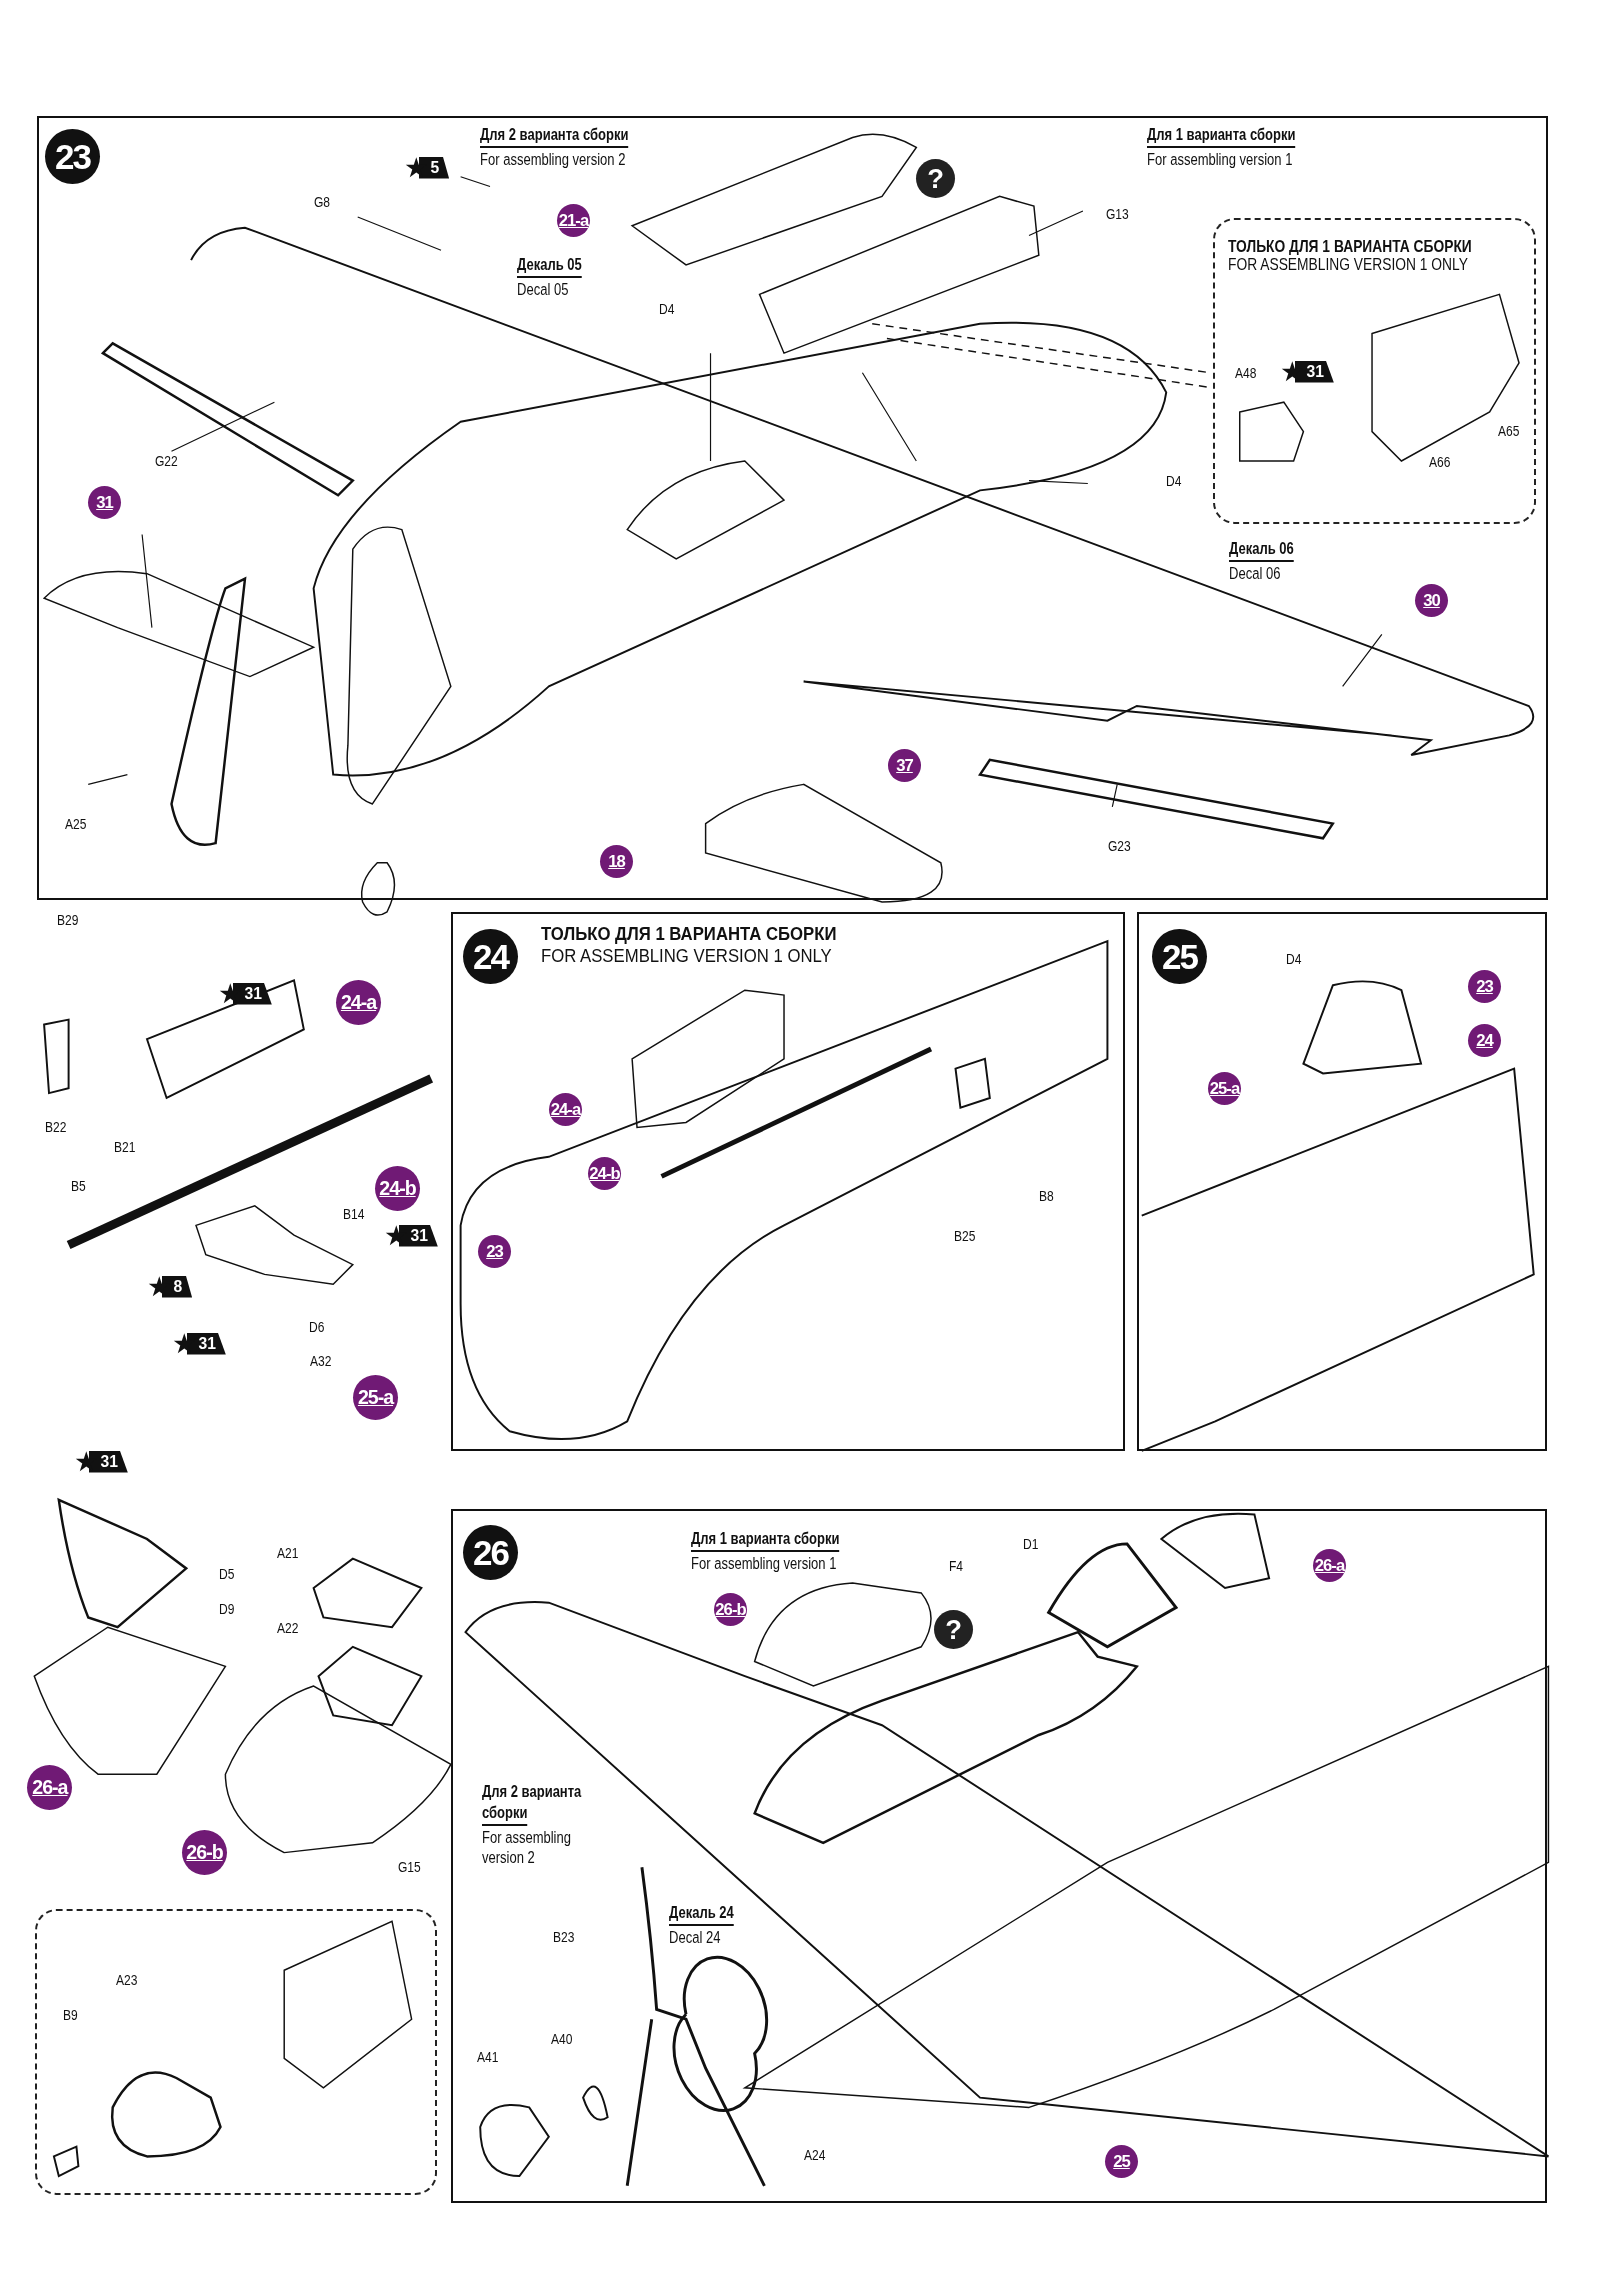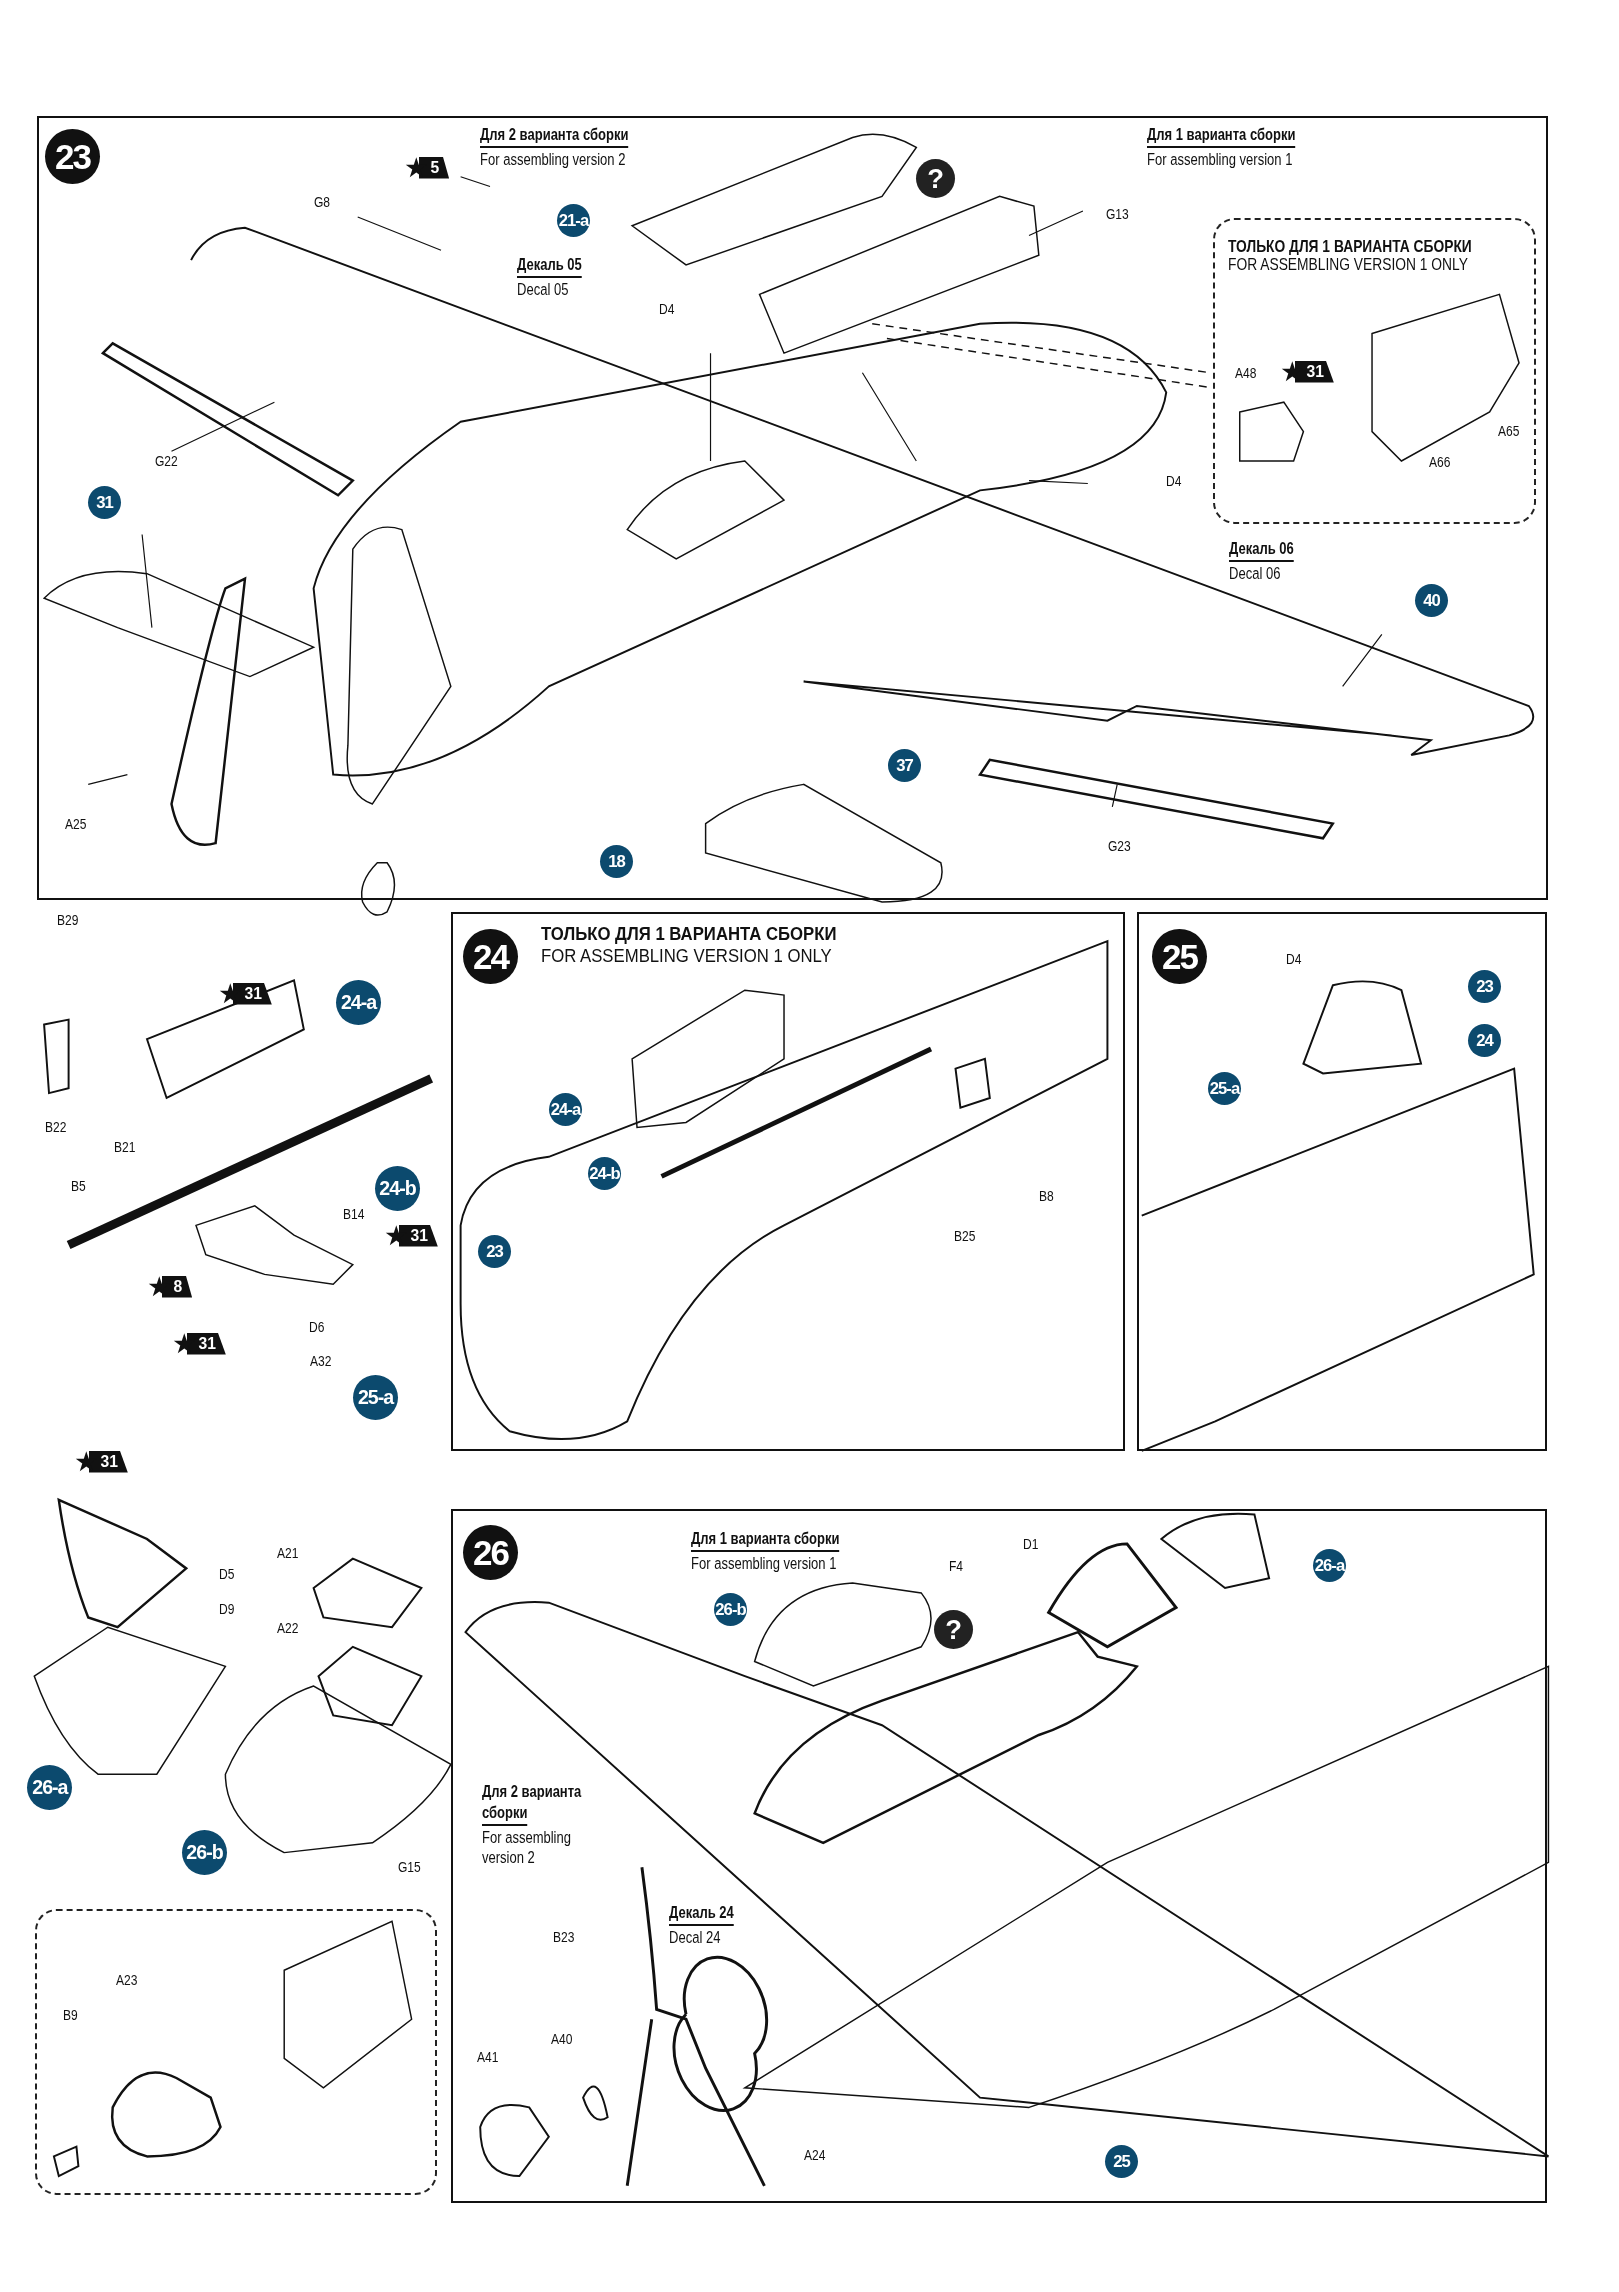--- a/index.html
+++ b/index.html
@@ -1,20 +1,20 @@
 <!DOCTYPE html>
 <html><head>
 <meta charset="utf-8">
 <style>
   html, body { margin:0; padding:0; background:#ffffff; }
   body { width:1619px; height:2293px; position:relative; overflow:hidden; font-family:"Liberation Sans", sans-serif; color:#111; }
   .panel { position:absolute; border:2px solid #111; box-sizing:border-box; }
   .dashed { position:absolute; border:2px dashed #222; border-radius:21.6px; box-sizing:border-box; }
   .step { position:absolute; width:55px; height:55px; border-radius:50%; background:#111; color:#fff; font-weight:bold; font-size:35px; display:flex; align-items:center; justify-content:center; font-family:"Liberation Sans", sans-serif; letter-spacing:-2px; }
-  .ref { position:absolute; border-radius:50%; background:#0c4a6e; color:#fff; font-weight:bold; display:flex; align-items:center; justify-content:center; font-family:"Liberation Sans", sans-serif; letter-spacing:-1px; }
+  .ref { position:absolute; border-radius:50%; background:#701a75; color:#fff; font-weight:bold; display:flex; align-items:center; justify-content:center; font-family:"Liberation Sans", sans-serif; letter-spacing:-1px;text-decoration:underline; }
   .ref.s { width:33px; height:33px; font-size:16.7px; }
   .ref.m { width:45px; height:45px; font-size:19.6px; }
   .lbl { position:absolute; font-size:14.7px; font-family:"Liberation Sans", sans-serif; white-space:nowrap; transform:scaleX(0.82); transform-origin:left top; }
   .note { position:absolute; font-family:"Liberation Sans", sans-serif; white-space:nowrap; transform:scaleX(0.78); transform-origin:left top; }
   .note .ru { font-weight:bold; font-size:16.7px; border-bottom:2px solid #111; display:inline-block; padding-bottom:1px; }
   .note .en { font-size:16.7px; display:block; margin-top:2px; }
   .head { position:absolute; font-family:"Liberation Sans", sans-serif; white-space:nowrap; }
   .head .ru { font-weight:bold; display:block; }
   .head .en { display:block; }
   .paint { position:absolute; height:21.6px; display:flex; align-items:center; }
@@ -123,21 +123,21 @@
 <div class="lbl" style="left:1429px; top:454px;">A66</div>
 <div class="lbl" style="left:1166px; top:473px;">D4</div>
 
 <div class="lbl" style="left:155px; top:453px;">G22</div>
 <div class="ref s" style="left:88px; top:486px;">31</div>
 
 <div class="note" style="left:1229px; top:539px;">
   <span class="ru">Декаль 06</span>
   <span class="en">Decal 06</span>
 </div>
-<div class="ref s" style="left:1415px; top:584px;">40</div>
+<div class="ref s" style="left:1415px; top:584px;">30</div>
 
 <div class="ref s" style="left:888px; top:749px;">37</div>
 <div class="lbl" style="left:65px; top:816px;">A25</div>
 <div class="lbl" style="left:1108px; top:838px;">G23</div>
 <div class="ref s" style="left:600px; top:845px;">18</div>
 
 <div class="lbl" style="left:57px; top:912px;">B29</div>
 <div class="paint" style="left:218px; top:983px;">
   <span class="star">★</span>
   <span class="num">31</span>

